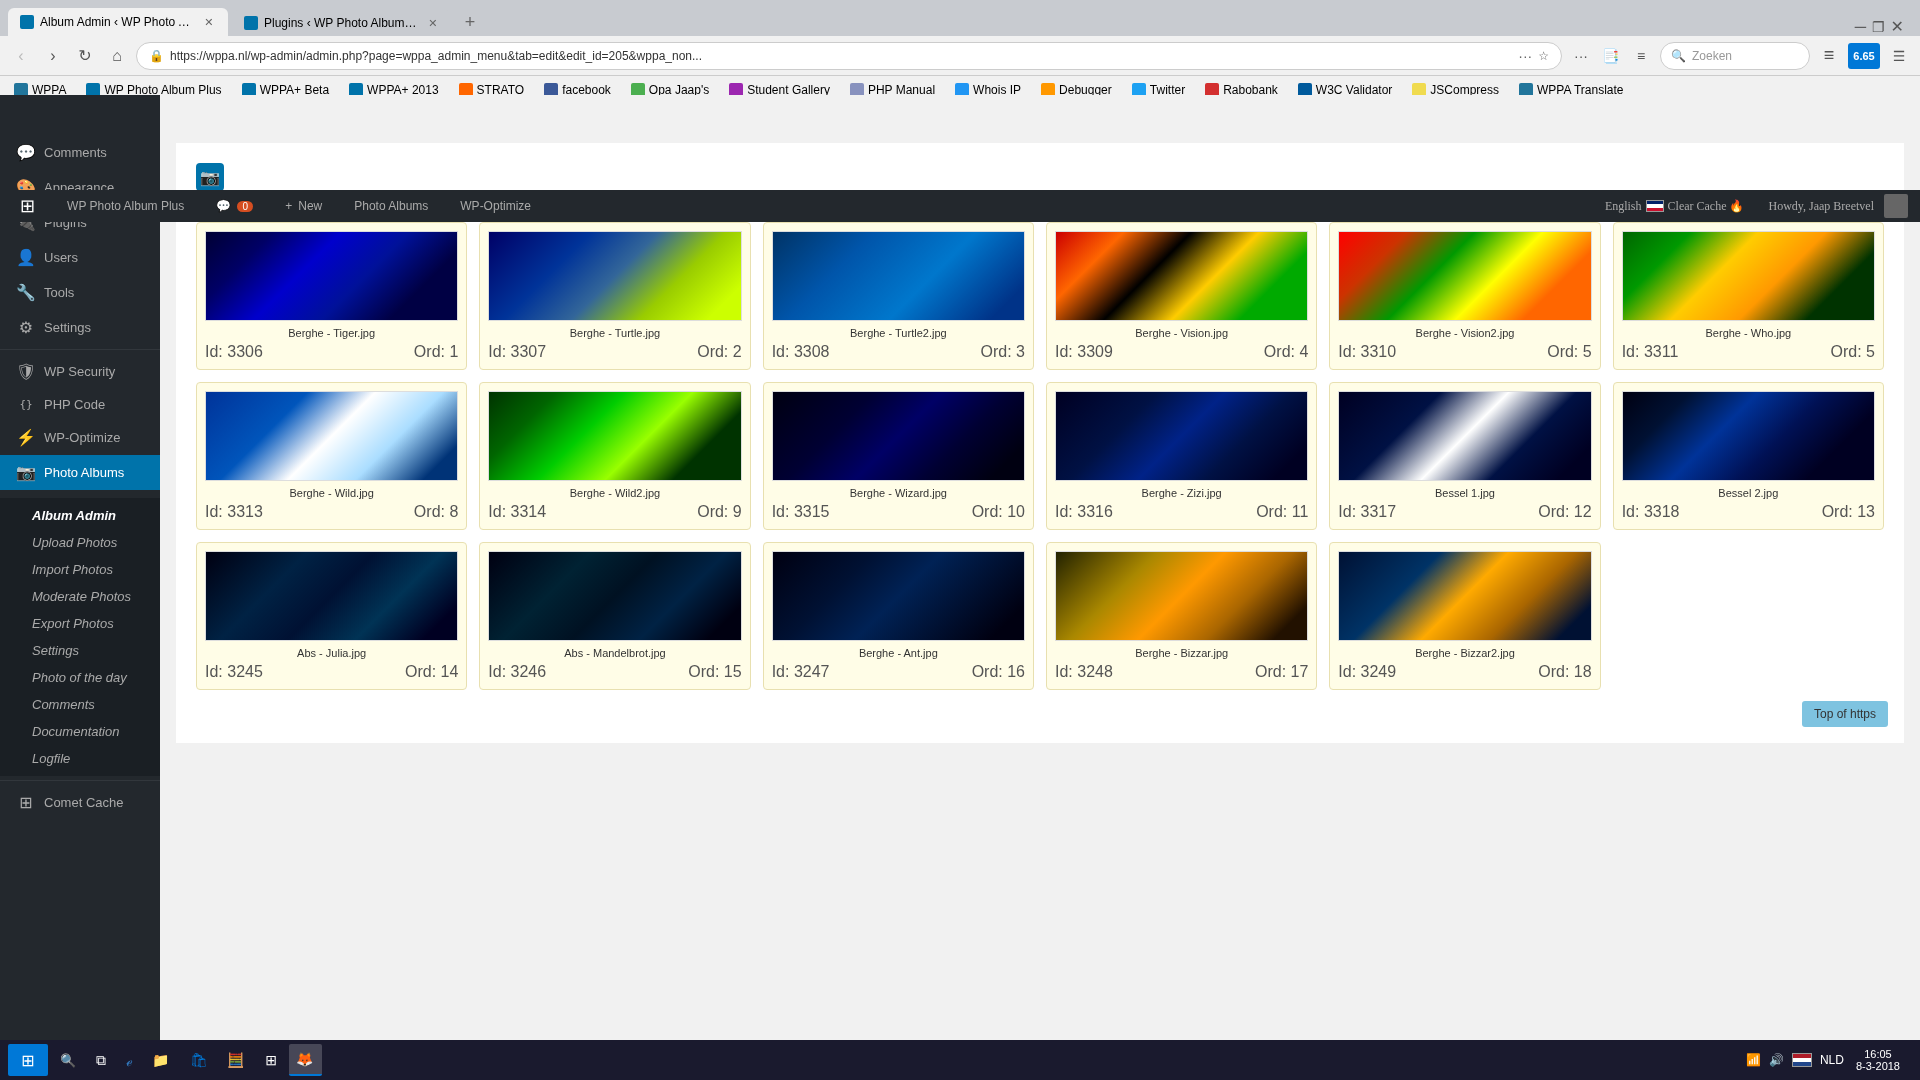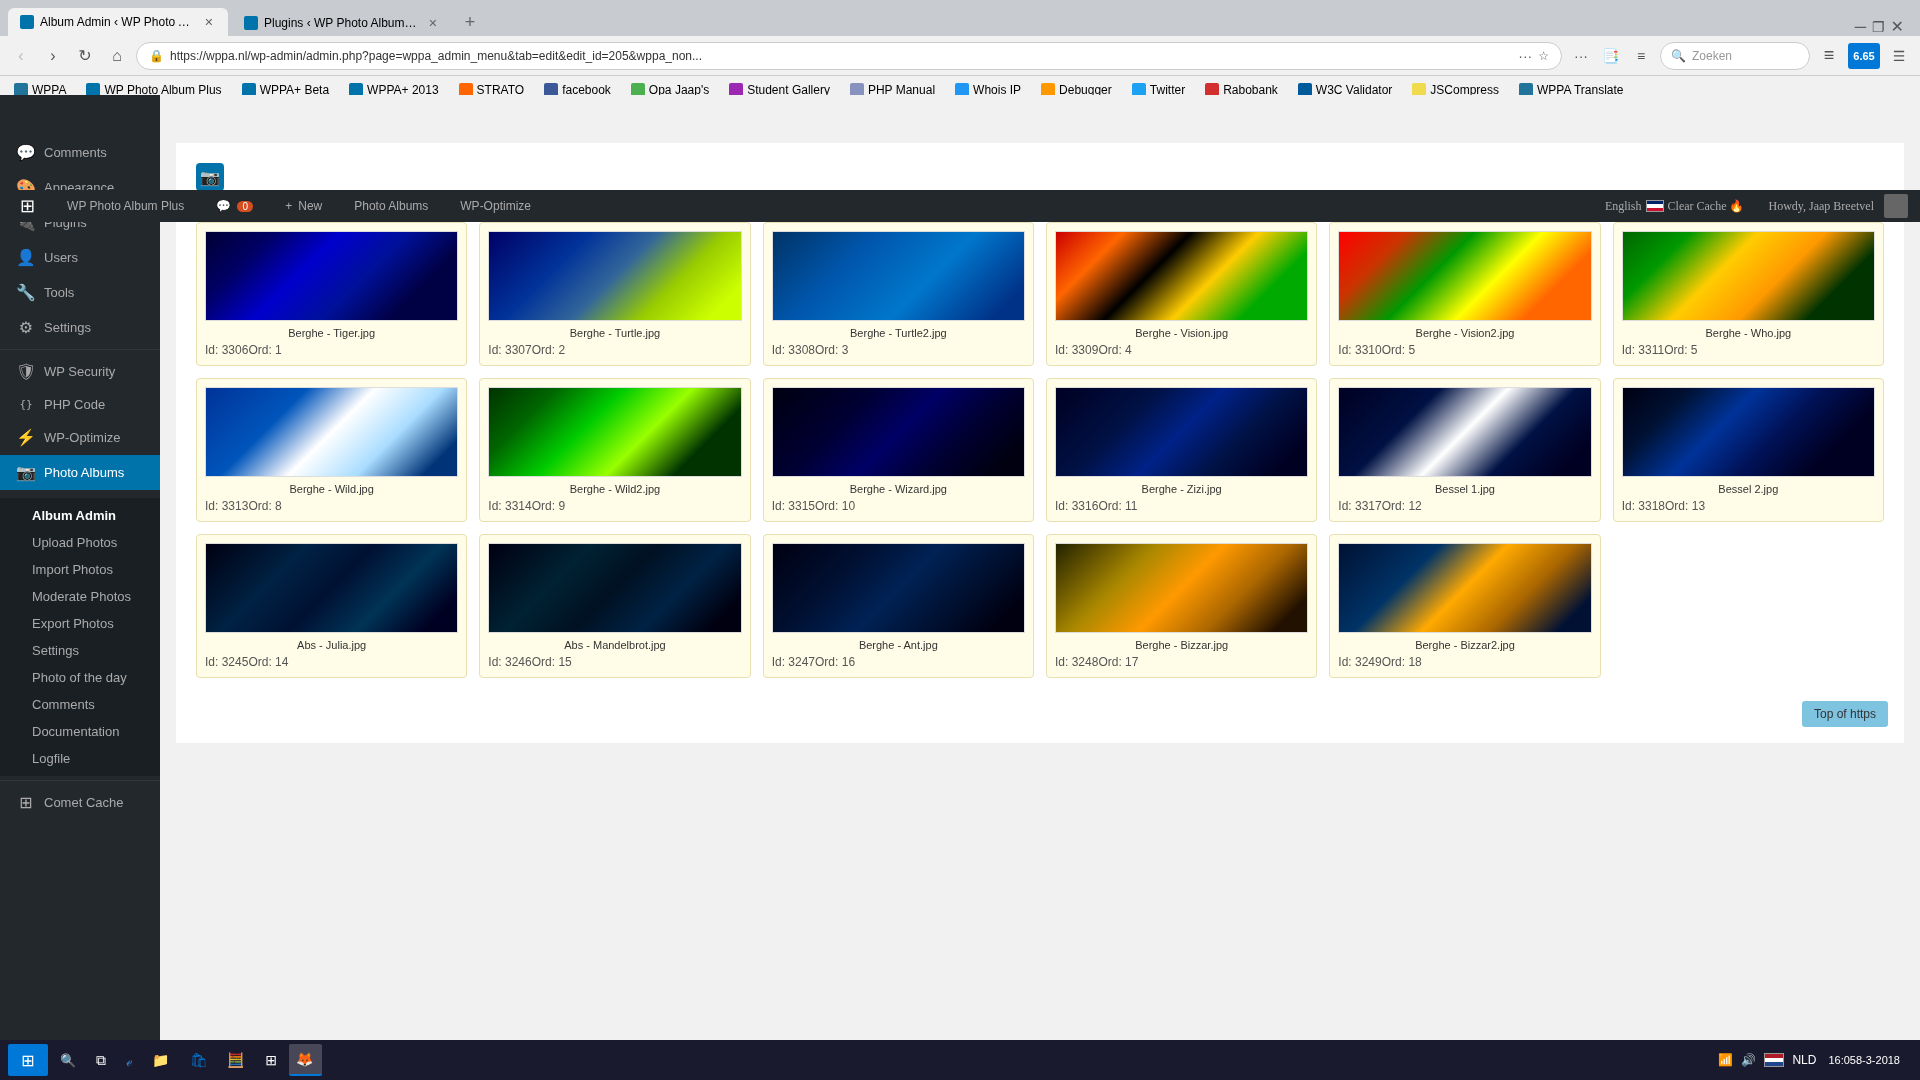--- a/index.html
+++ b/index.html
@@ -56,39 +56,39 @@
     .flag-icon { display: inline-block; width: 18px; height: 12px; background: linear-gradient(to bottom, #012169 33%, white 33%, white 66%, #c8102e 66%); border: 1px solid #999; }
 
     
     .sidebar { width: 160px; background: #23282d; flex-shrink: 0; overflow-y: auto; padding-top: 32px; }
     .sidebar-section { padding: 8px 0; }
     .sidebar-item { display: flex; align-items: center; gap: 8px; padding: 8px 16px; color: #aaa; cursor: pointer; font-size: 13px; }
     .sidebar-item.active { background: #0073aa; color: white; }
     .sidebar-item .s-icon { font-size: 16px; width: 20px; text-align: center; }
     .sidebar-divider { border: none; border-top: 1px solid #32373c; margin: 4px 0; }
     .sidebar-sub { padding: 4px 0; background: #1a1f24; }
-    .sidebar-sub-item { padding: 6px 16px 6px 32px; color: #aaa; cursor: pointer; font-size: 13px; display: block; }
+    .sidebar-sub-item { padding: 6px 16px 6px 32px; color: #aaa; cursor: pointer; font-size: 13px; display: block; font-style: italic; }
     .sidebar-sub-item.active-sub { color: white; font-weight: bold; }
 
     
     .main-content { flex: 1; overflow-y: auto; background: #f1f1f1; padding-top: 32px; }
     .content-wrapper { background: white; margin: 16px; padding: 20px; min-height: 600px; position: relative; }
 
     
     .page-header { display: flex; align-items: center; gap: 10px; margin-bottom: 20px; border-bottom: 1px solid #eee; padding-bottom: 10px; }
     .page-header-icon { width: 28px; height: 28px; background: #0073aa; border-radius: 4px; display: flex; align-items: center; justify-content: center; color: white; font-size: 16px; }
     .page-title-text { font-size: 20px; color: #333; font-weight: 600; }
     .page-subtitle { font-size: 16px; color: #666; font-style: italic; font-weight: normal; }
 
     
     .photo-grid { display: grid; grid-template-columns: repeat(6, 1fr); gap: 12px; }
     .photo-card { background: #fffde7; border: 1px solid #e8e0b0; border-radius: 4px; padding: 8px; cursor: grab; }
     .photo-thumbnail { width: 100%; height: 90px; object-fit: cover; border: 1px solid #ddd; display: flex; align-items: center; justify-content: center; overflow: hidden; }
     .photo-name { font-size: 11px; color: #333; text-align: center; margin-top: 6px; margin-bottom: 4px; overflow: hidden; text-overflow: ellipsis; white-space: nowrap; }
-    .photo-meta { display: flex; justify-content: flex-start; font-size: 12px; color: #555; }
+    .photo-meta { display: flex; justify-content: space-between; font-size: 16px; color: #555; }
 
     
     .fractal-tiger { background: linear-gradient(135deg, #000033 0%, #000066 20%, #0000cc 40%, #001199 60%, #000044 80%); }
     .fractal-turtle { background: linear-gradient(135deg, #000066 0%, #003399 30%, #336699 50%, #99cc00 70%, #ccff00 90%); }
     .fractal-turtle2 { background: linear-gradient(135deg, #003366 0%, #0055aa 30%, #0077cc 60%, #003388 90%); }
     .fractal-vision { background: linear-gradient(135deg, #cc0000 0%, #ff6600 20%, #000000 40%, #ffcc00 60%, #00aa00 80%); }
     .fractal-vision2 { background: linear-gradient(135deg, #ff0000 0%, #cc3300 20%, #009900 40%, #ffff00 60%, #ff6600 80%); }
     .fractal-who { background: linear-gradient(135deg, #006600 0%, #009900 20%, #ffcc00 40%, #ff9900 60%, #003300 80%); }
     .fractal-who2 { background: linear-gradient(135deg, #cc6600 0%, #ff9900 20%, #ffcc00 40%, #ff3300 60%, #993300 80%); }
     .fractal-wild { background: linear-gradient(135deg, #003399 0%, #0055bb 30%, #ffffff 50%, #aaddff 70%, #003377 90%); }
@@ -107,21 +107,21 @@
     .top-of-page-btn { position: absolute; right: 16px; bottom: 16px; background: #7ec3e0; color: #333; border: none; padding: 6px 12px; font-size: 12px; cursor: pointer; border-radius: 3px; }
 
     
     .taskbar { background: #1a1a2e; height: 40px; flex-shrink: 0; display: flex; align-items: center; padding: 0 8px; gap: 4px; }
     .taskbar-start { width: 40px; height: 32px; background: #0078d7; display: flex; align-items: center; justify-content: center; cursor: pointer; border-radius: 2px; }
     .taskbar-search { width: 32px; height: 32px; display: flex; align-items: center; justify-content: center; color: white; cursor: pointer; }
     .taskbar-btn { height: 32px; display: flex; align-items: center; justify-content: center; cursor: pointer; padding: 0 8px; border-radius: 2px; color: white; font-size: 14px; }
     .taskbar-btn.active { background: rgba(255,255,255,0.2); border-bottom: 2px solid #0078d7; }
     .taskbar-spacer { flex: 1; }
     .taskbar-sys { display: flex; align-items: center; gap: 8px; color: white; font-size: 12px; padding: 0 8px; }
-    .taskbar-time { display: flex; flex-direction: row; align-items: center; font-size: 11px; color: white; }
+    .taskbar-time { display: flex; flex-direction: column; align-items: center; font-size: 11px; color: white; }
     .taskbar-flag { display: inline-block; width: 20px; height: 14px; background: linear-gradient(to bottom, #ae1c28 33%, white 33%, white 66%, #21468b 66%); border: 1px solid #999; }
 
     
     ::-webkit-scrollbar { width: 8px; }
     ::-webkit-scrollbar-track { background: #f1f1f1; }
     ::-webkit-scrollbar-thumb { background: #ccc; border-radius: 4px; }
   </style>
 </head>
 <body>
 

